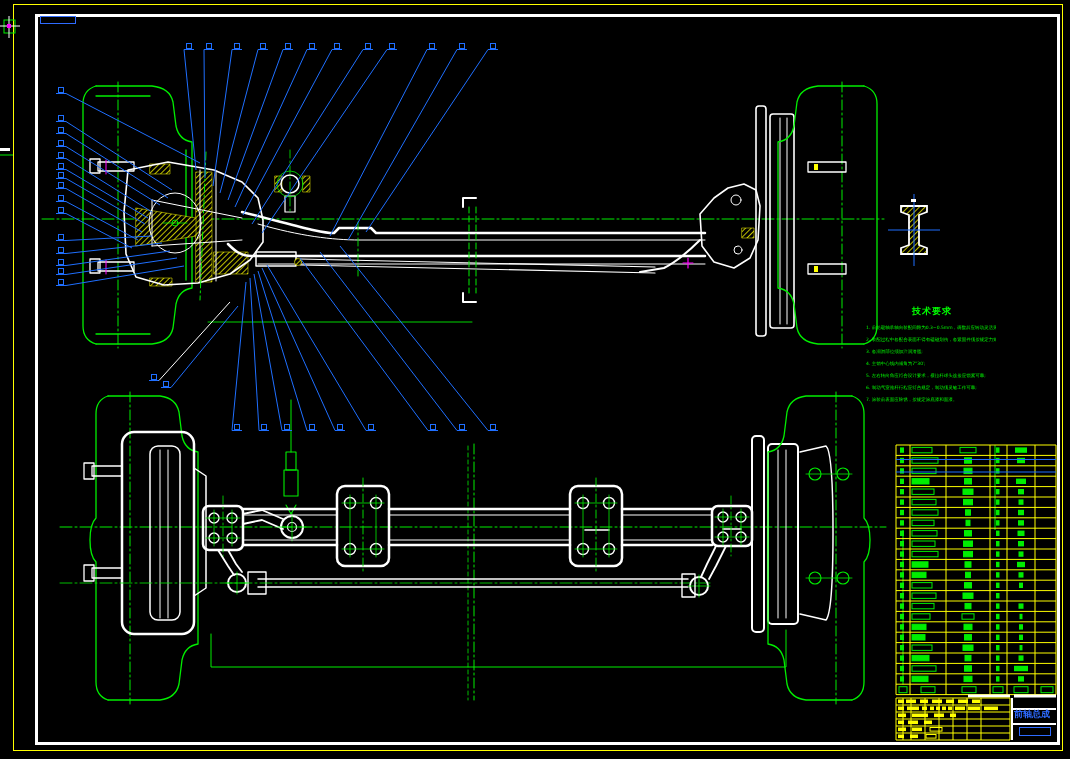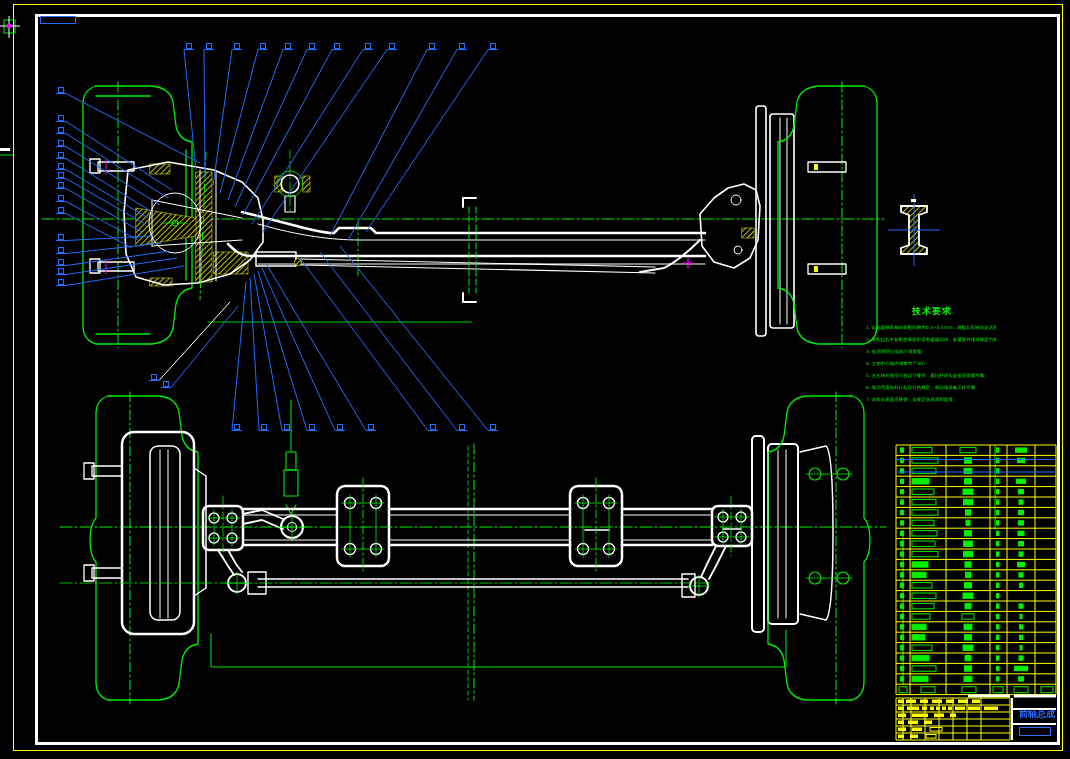--- a/index.html
+++ b/index.html
@@ -9,21 +9,21 @@
          border:1px solid #ffff00;}
   #frame-white{position:absolute;left:35px;top:14px;width:1019px;height:725px;
          border:3px solid #ffffff;}
   #cad{position:absolute;left:0;top:0;}
   #tech-block{position:absolute;left:866px;top:305px;width:132px;color:#00ff00;}
   #tech-title{font-size:9px;font-weight:bold;text-align:center;letter-spacing:1px;
          margin-bottom:4px;white-space:nowrap;}
   .tech-line{font-size:4.5px;line-height:12px;white-space:nowrap;overflow:hidden;
          width:130px;color:#00ff00;}
   #dwg-title{position:absolute;left:1014px;top:708px;width:46px;height:13px;
-         color:#2e6bff;font-size:9px;font-weight:bold;text-align:center;
+         color:#2e6bff;font-size:9px;font-weight:bold;
          white-space:nowrap;overflow:hidden;}
   #dwg-scale-box{position:absolute;left:1019px;top:727px;width:30px;height:7px;
          border:1px solid #2e6bff;}
   #corner-blue-rect{position:absolute;left:40px;top:16px;width:34px;height:6px;
          border:1px solid #2e6bff;}
 </style>
 </head>
 <body>
 
 <div id="stage">

